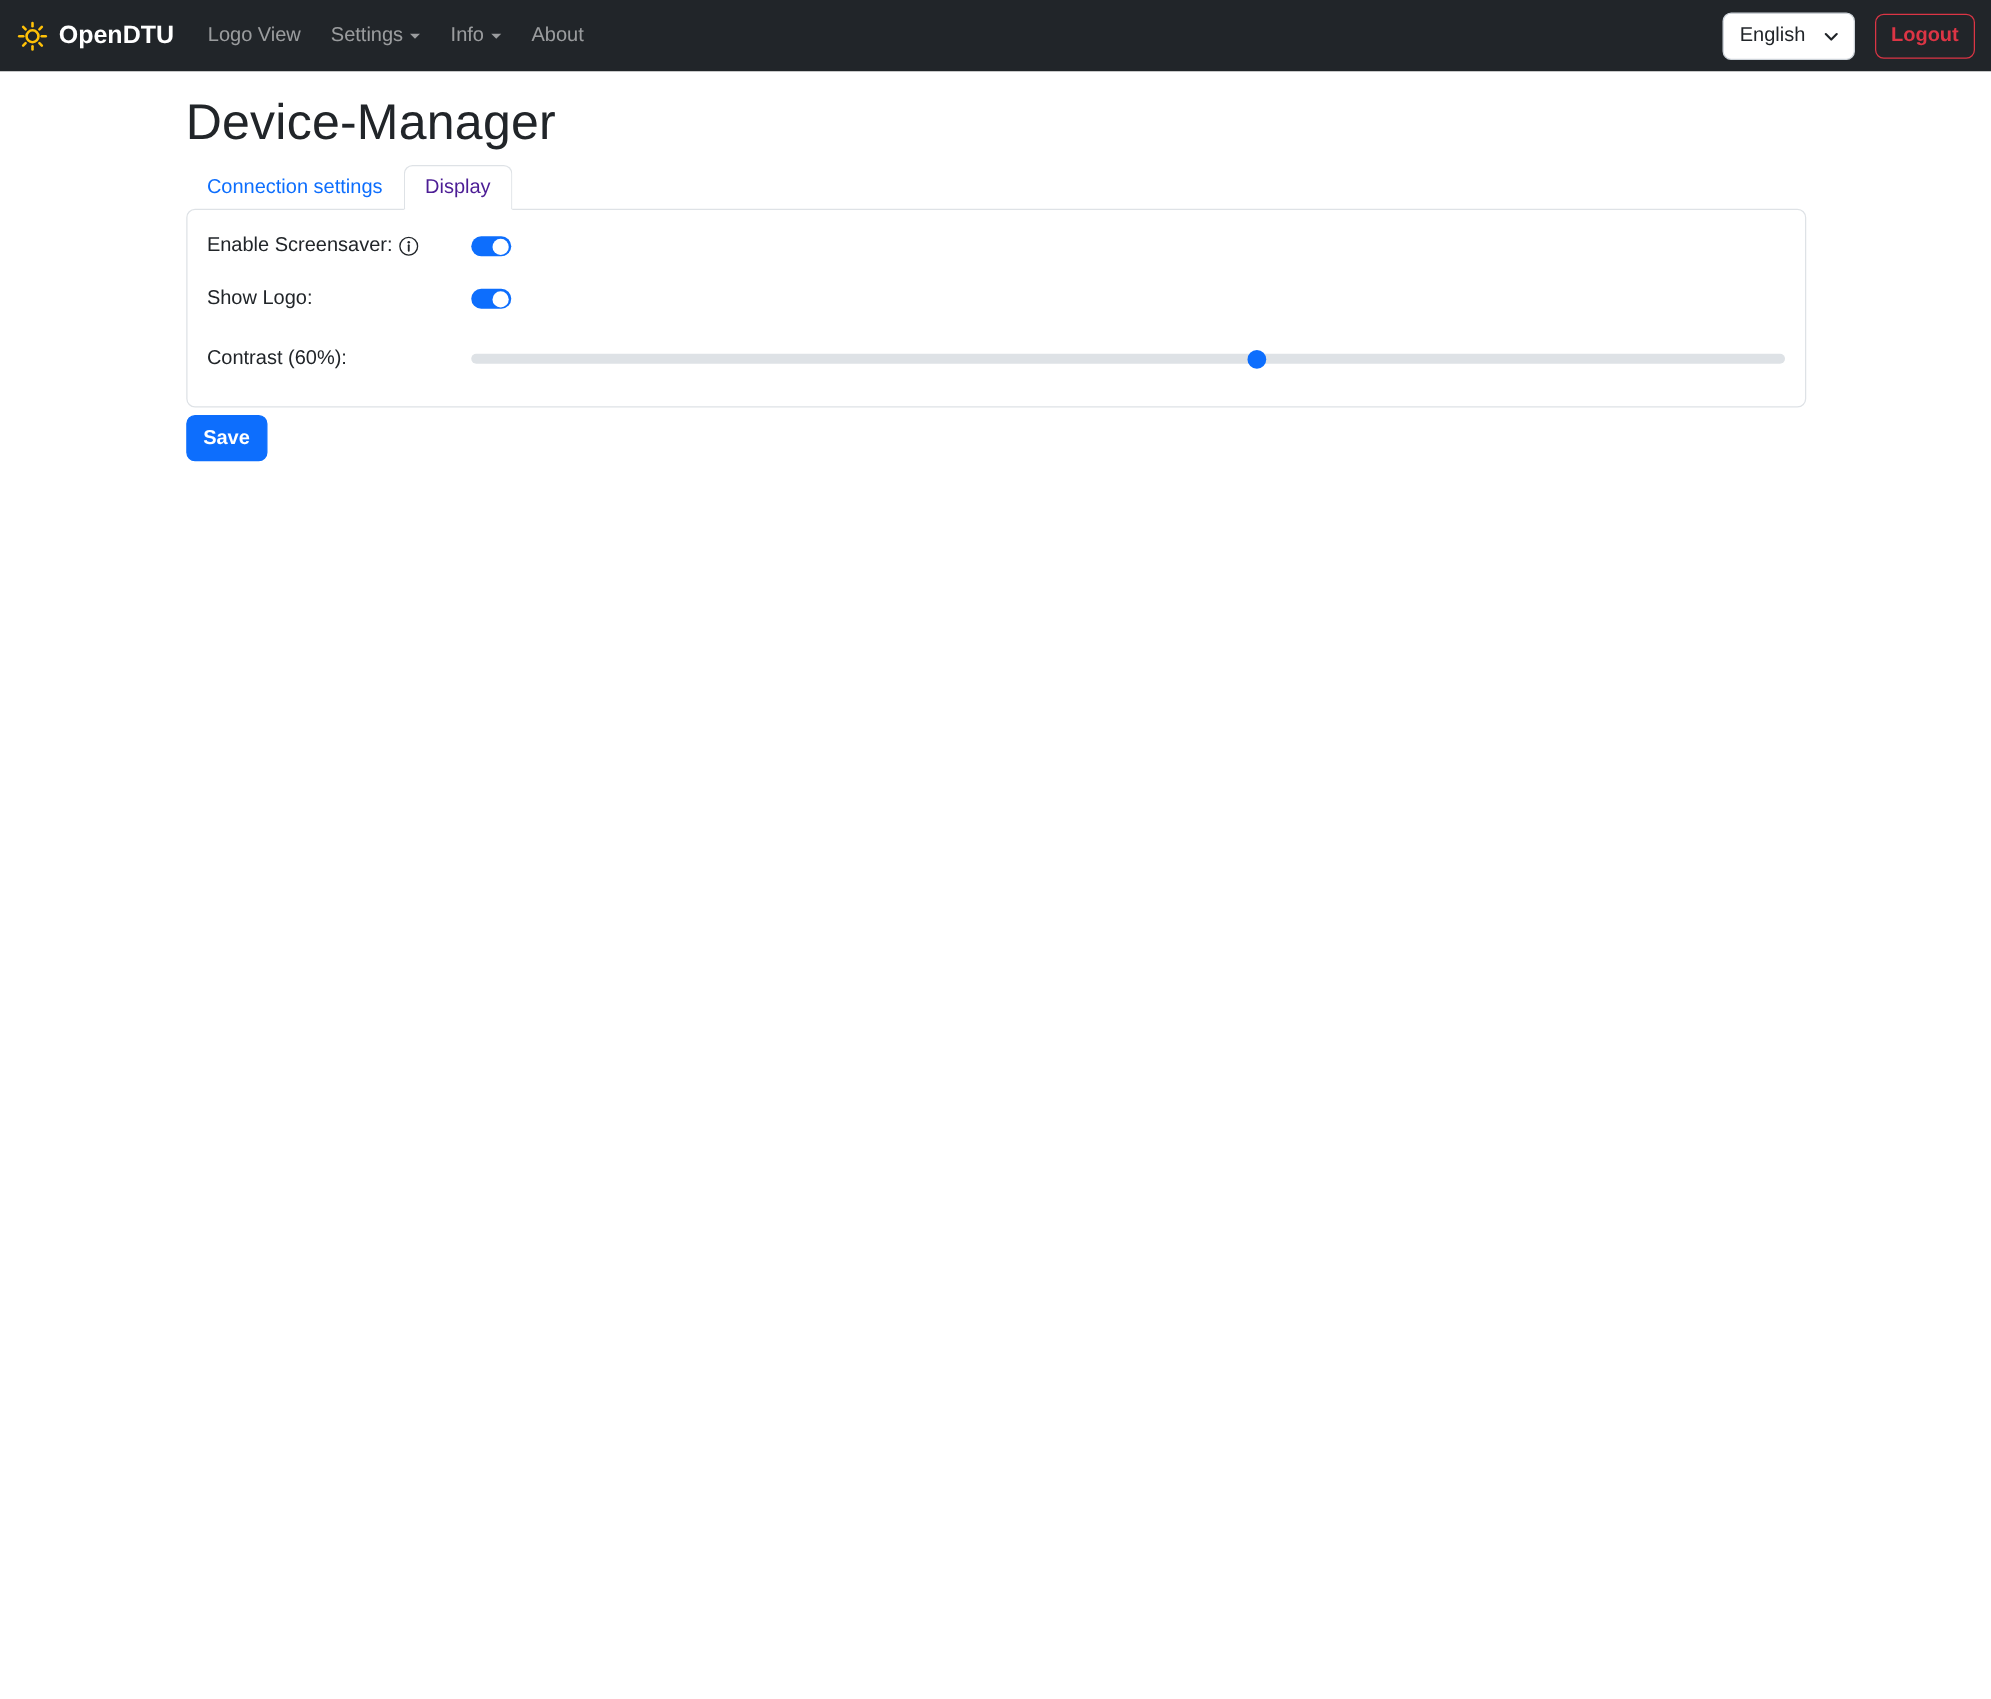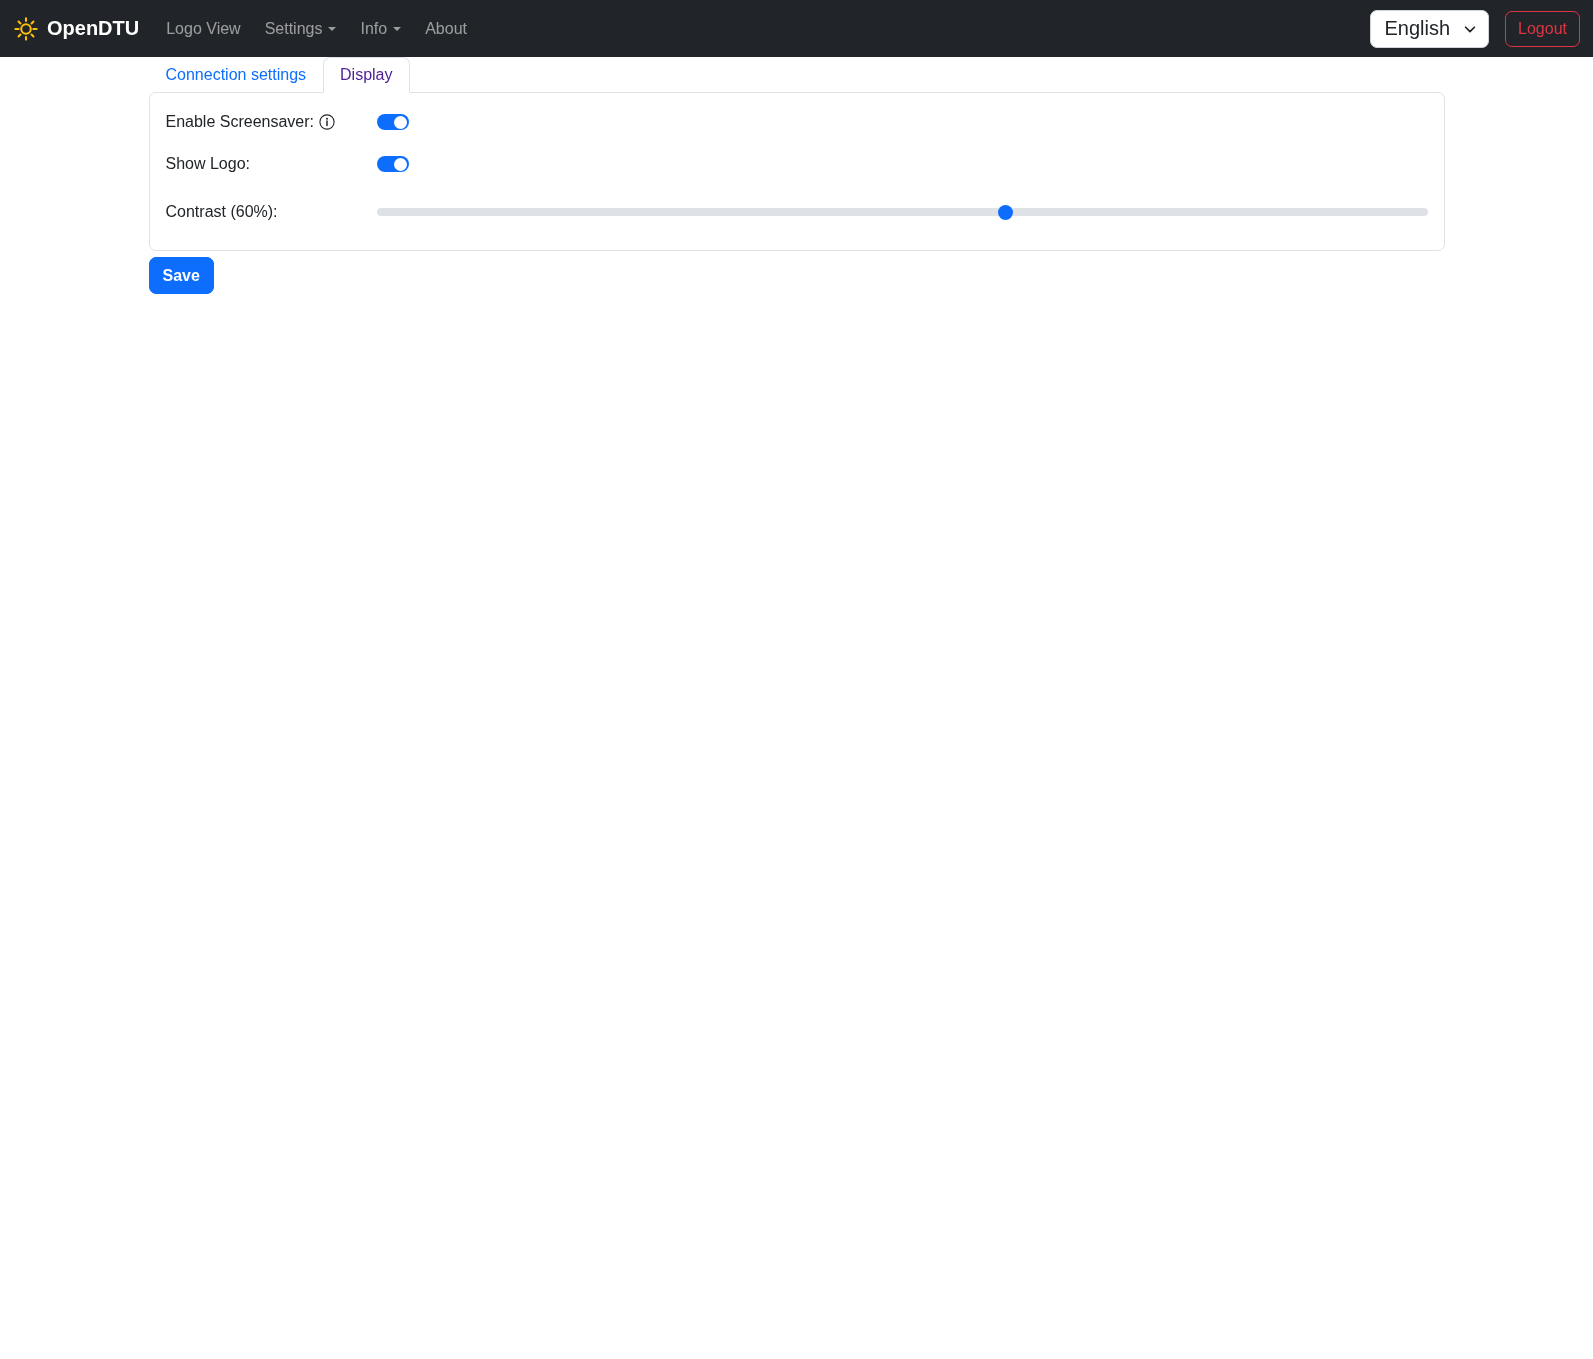--- a/index.html
+++ b/index.html
@@ -67,40 +67,41 @@
     background: #ffffff;
     border: 1px solid #ced4da;
     border-radius: 7px;
     height: 38px;
     min-width: 106px;
     display: flex;
     align-items: center;
     padding: 6px 38px 6px 13px;
     color: #212529;
     cursor: pointer;
-    font-size: 20px;
+    font-size: 16px;
   }
   .lang-select .chev {
     position: absolute;
     right: 11px;
     top: 50%;
     transform: translateY(-50%);
     display: flex;
   }
   .logout-btn {
     background: transparent;
     border: 1px solid #dc3545;
     color: #dc3545;
     border-radius: 7px;
     padding: 6px 12px;
     font-size: 16px;
     font-family: inherit;
     cursor: pointer;
     height: 36px;
     line-height: 1.4;
+    font-weight: bold;
   }
 
   
   .container {
     max-width: 1320px;
     margin: 0 auto;
     padding: 0 12px;
   }
   .page-title {
     font-size: 40px;
@@ -303,20 +304,21 @@
         <svg width="14" height="14" viewBox="0 0 16 16" fill="none" stroke="#212529" stroke-width="2" stroke-linecap="round" stroke-linejoin="round">
           <polyline points="3,6 8,11 13,6"></polyline>
         </svg>
       </span>
     </div>
     <button class="logout-btn">Logout</button>
   </div>
 </nav>
 
 <div class="container">
+  <h1 class="page-title">Device-Manager</h1>
 
   <div class="nav-tabs">
     <div class="tab">Connection settings</div>
     <div class="tab active">Display</div>
   </div>
 
   <div class="card">
 
 
     <div class="form-row">

